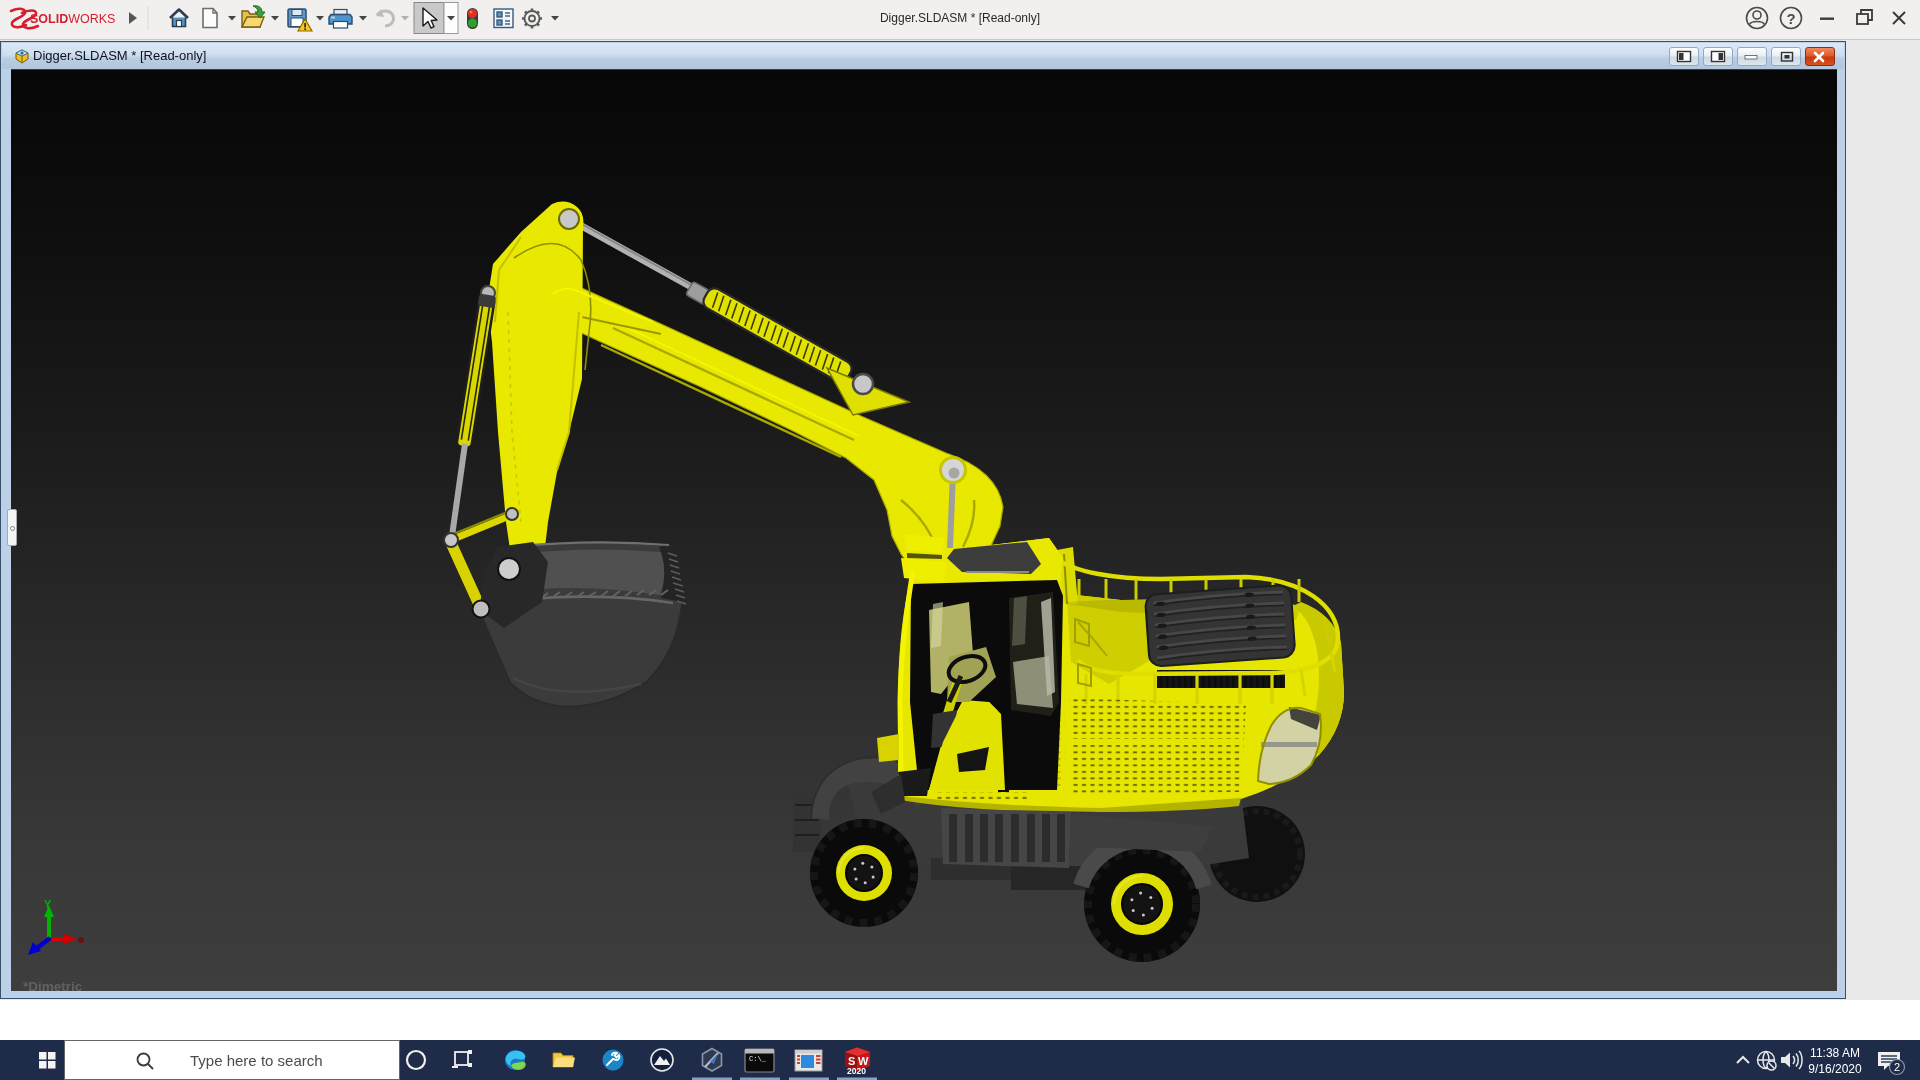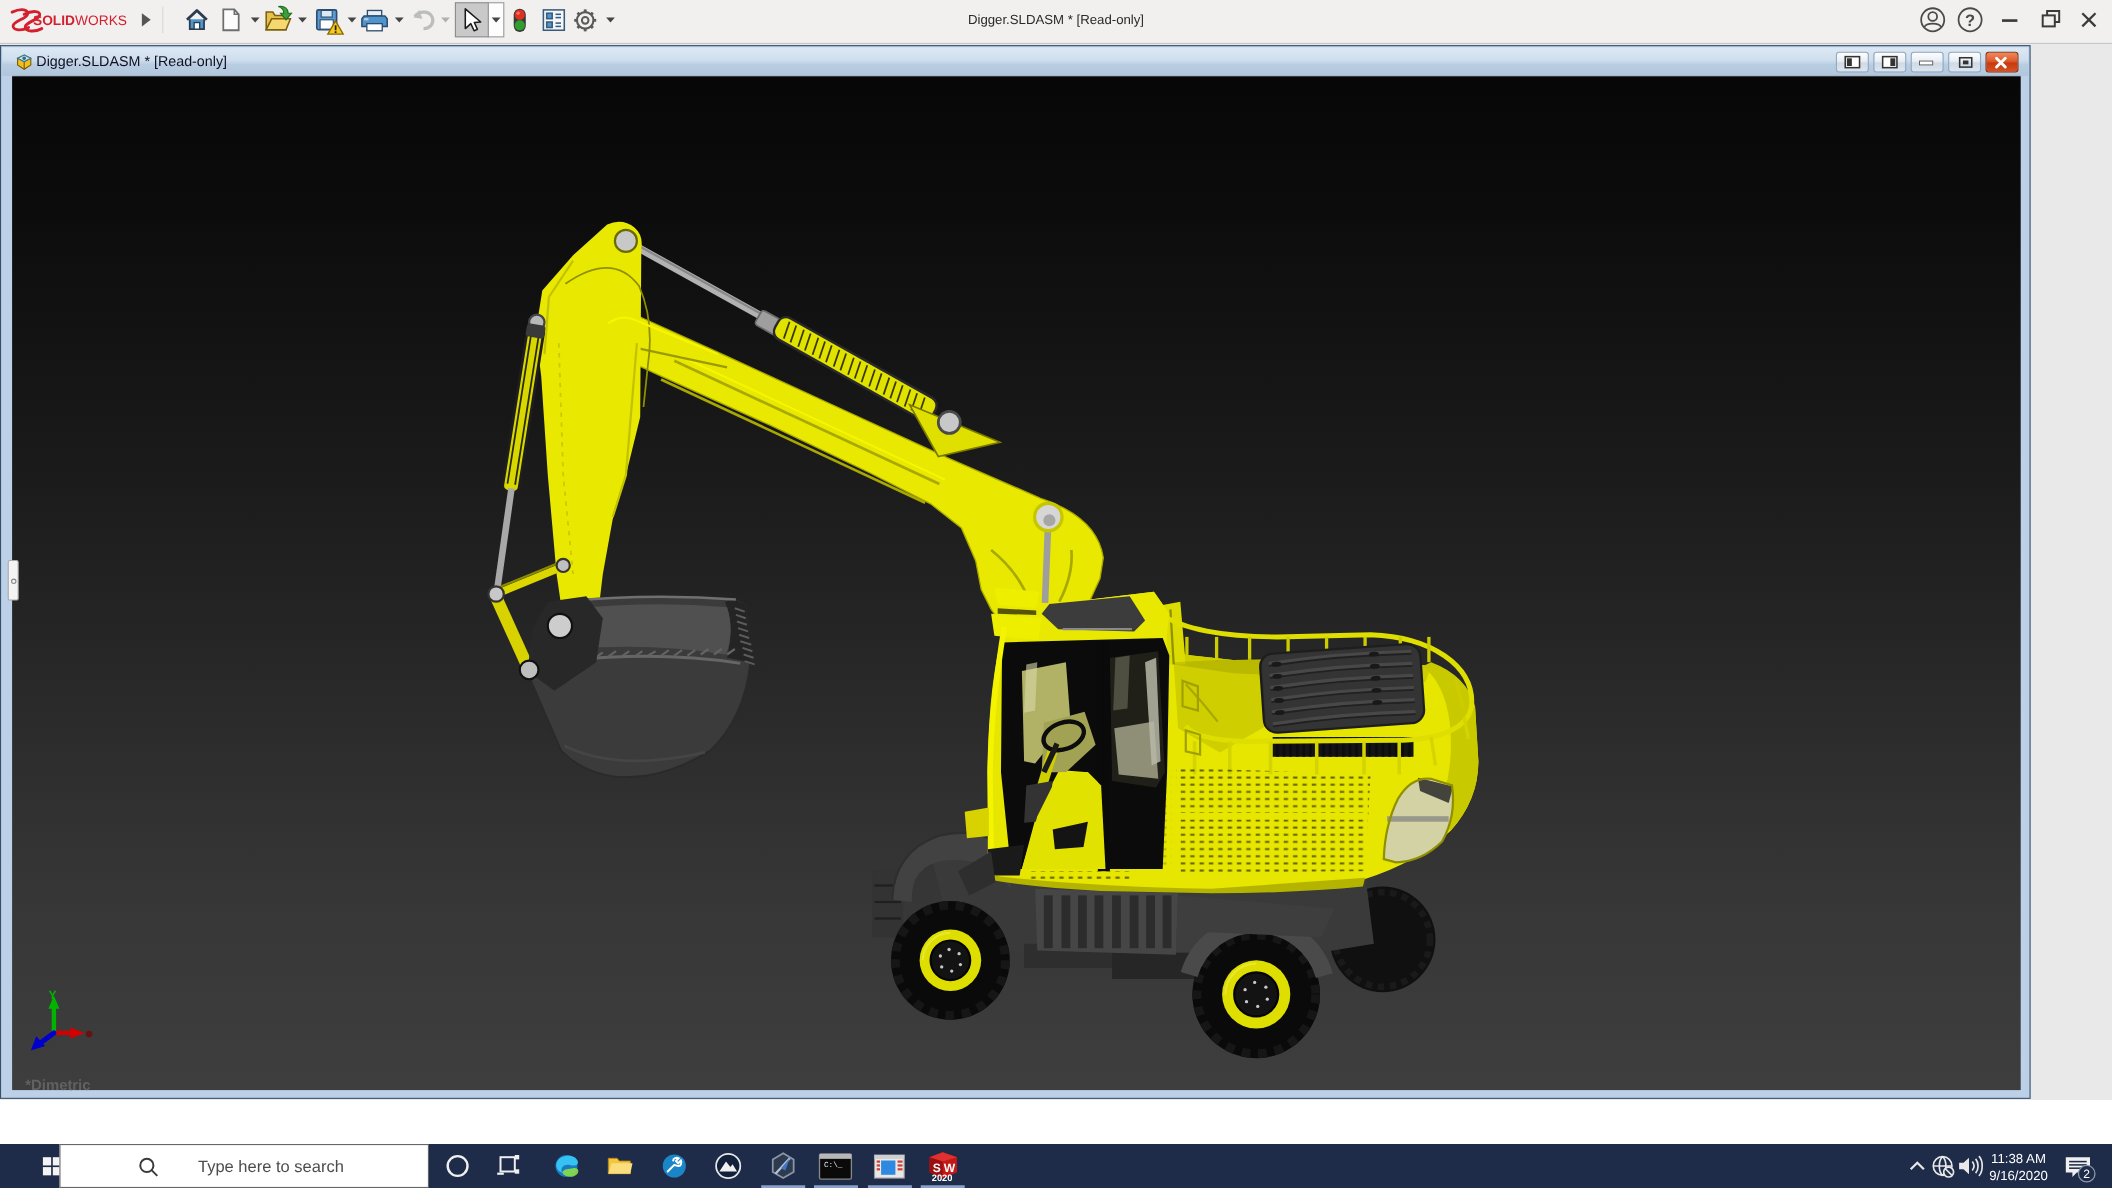--- a/index.html
+++ b/index.html
@@ -9,21 +9,21 @@
   #apptitle { position:absolute; left:0; top:11px; width:100%; text-align:center; font-size:12px; color:#2a2a2a; }
   #child { position:absolute; left:0; top:41px; width:1846px; height:958px; background:#bcd1e7; border:1px solid #39506b; }
   #childtitle { position:absolute; left:1px; top:1px; width:1842px; height:26px;
      background:linear-gradient(#dce8f4,#cfdeee 45%,#b9cde2 60%,#b1c6dc); }
   #childtitle .txt { position:absolute; left:31px; top:5px; font-size:13px; color:#101020; }
   #viewport { position:absolute; left:10px; top:27px; width:1826px; height:922px;
      background:linear-gradient(#070707 0%, #0d0d0d 15%, #1a1a1a 38%, #2a2a2a 62%, #373737 82%, #3e3e3e 100%);
      border-top:1px solid #3c3c3c; }
   #statusbar { position:absolute; left:0; top:1000px; width:1920px; height:40px; background:#ffffff; }
   #taskbar { position:absolute; left:0; top:1040px; width:1920px; height:40px; background:#1e2b49; }
-  #searchbox { position:absolute; left:54px; top:0px; width:336px; height:40px; background:#ffffff; border:1px solid #666; }
+  #searchbox { position:absolute; left:64px; top:0px; width:336px; height:40px; background:#ffffff; border:1px solid #666; }
   #searchbox .stxt { position:absolute; left:125px; top:11px; font-size:15px; color:#4c4c4c; }
   .wbtn { position:absolute; top:4px; width:30px; height:19px; border:1px solid #93a9bf; border-radius:3px;
      background:linear-gradient(#fdfdfe,#e9eef4 45%,#cfdae6 55%,#dde6ef); }
 </style>
 </head>
 <body>
 <div id="page">
   <div id="appbar"></div>
   <div id="apptitle">Digger.SLDASM * [Read-only]</div>
 

